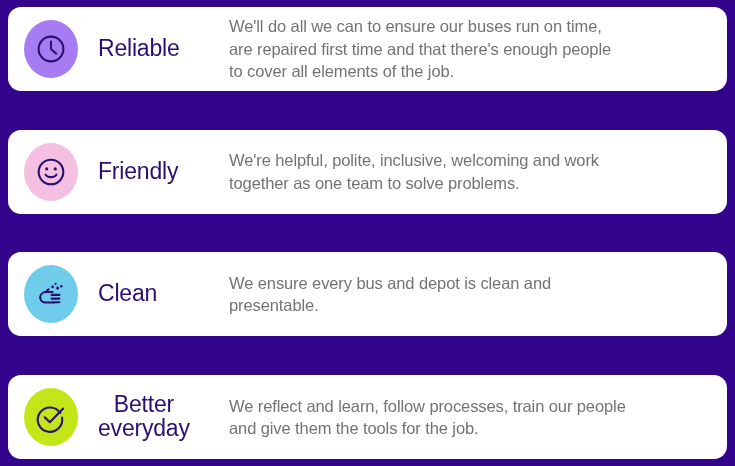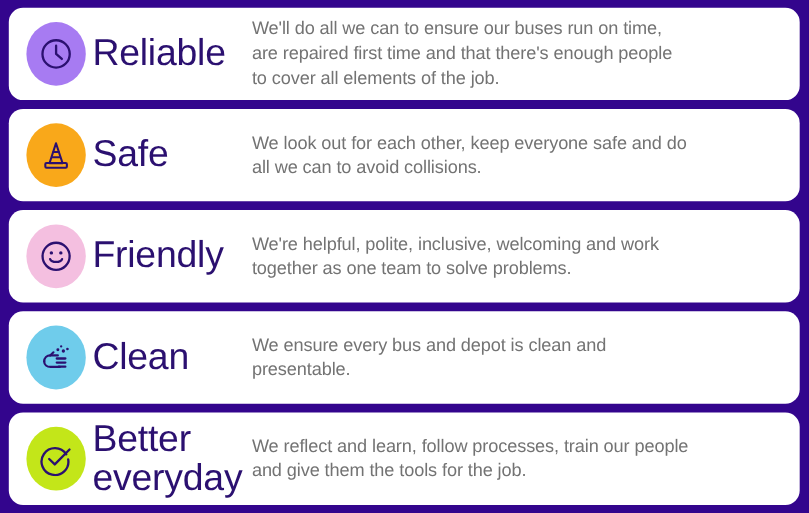--- a/index.html
+++ b/index.html
@@ -45,27 +45,28 @@
     border-radius: 50%;
     display: flex;
     align-items: center;
     justify-content: center;
     flex: 0 0 auto;
   }
   .icon-badge svg {
     display: block;
   }
   .value-title {
-    margin-left: 6px;
+    margin-left: 20px;
     color: #2B1070;
-    font-size: 34px;
+    font-size: 23px;
     line-height: 1.04;
     letter-spacing: -0.2px;
     font-weight: 400;
     white-space: pre-line;
+    text-align: center;
   }
   .value-desc {
     color: #737373;
     font-size: 16.5px;
     line-height: 1.36;
     letter-spacing: -0.1px;
     font-weight: 400;
     white-space: pre-line;
     padding-right: 4px;
   }
@@ -83,35 +84,20 @@
           <path d="M16 8.6 V16 L21.2 20.6" stroke="#2B1070" stroke-width="2.1" stroke-linecap="round" stroke-linejoin="round" fill="none"></path>
         </svg>
       </div>
       <div class="value-title">Reliable</div>
     </div>
     <div class="value-desc">We'll do all we can to ensure our buses run on time,
 are repaired first time and that there's enough people
 to cover all elements of the job.</div>
   </div>
 
-  <div class="value-card">
-    <div class="card-left">
-      <div class="icon-badge" style="background:#F9A81A;">
-        <svg width="32" height="32" viewBox="0 0 32 32" fill="none">
-          <path d="M15.9 5.2 L21.9 23.4 H10 Z" stroke="#2B1070" stroke-width="1.9" stroke-linejoin="round" fill="none"></path>
-          <path d="M13.5 13.2 H18.4" stroke="#2B1070" stroke-width="1.7" stroke-linecap="round"></path>
-          <path d="M12.2 18.0 H19.7" stroke="#2B1070" stroke-width="1.7" stroke-linecap="round"></path>
-          <rect x="6.2" y="23.2" width="19.6" height="4.3" rx="1.1" stroke="#2B1070" stroke-width="1.9" fill="none"></rect>
-        </svg>
-      </div>
-      <div class="value-title">Safe</div>
-    </div>
-    <div class="value-desc">We look out for each other, keep everyone safe and do
-all we can to avoid collisions.</div>
-  </div>
 
   <div class="value-card">
     <div class="card-left">
       <div class="icon-badge" style="background:#F4BFE0;">
         <svg width="32" height="32" viewBox="0 0 32 32" fill="none">
           <circle cx="16" cy="16" r="12.3" stroke="#2B1070" stroke-width="2.1" fill="none"></circle>
           <circle cx="11.7" cy="12.9" r="1.55" fill="#2B1070"></circle>
           <circle cx="20.3" cy="12.9" r="1.55" fill="#2B1070"></circle>
           <path d="M10.6 18.6 C12.1 21.9 19.9 21.9 21.4 18.6" stroke="#2B1070" stroke-width="2.1" stroke-linecap="round" fill="none"></path>
         </svg>

